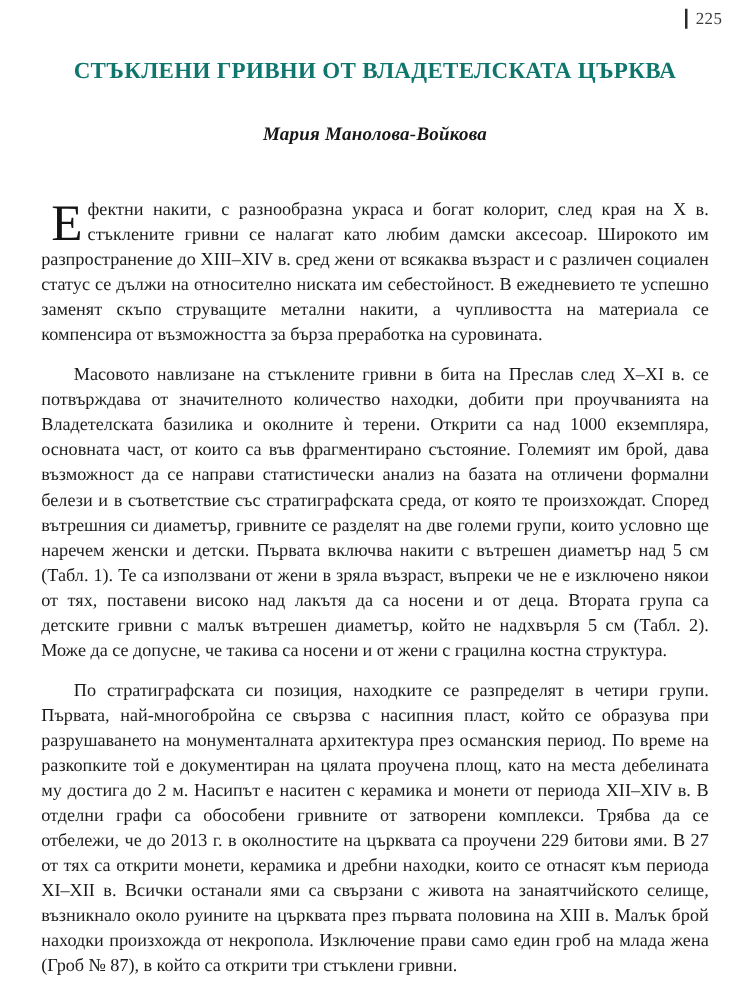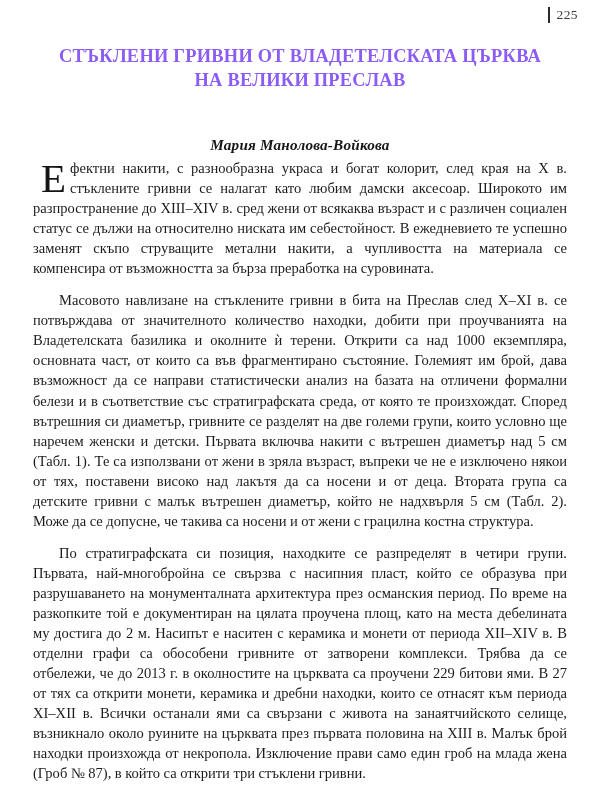--- a/index.html
+++ b/index.html
@@ -58,30 +58,30 @@
     width: 532px;
     text-align: center;
   }
   .article-title {
     margin: 0;
     font-family: "Liberation Serif", "DejaVu Serif", serif;
     font-size: 18.4px;
     font-weight: 700;
     letter-spacing: 0.25px;
     line-height: 1.32;
-    color: #8b5cf6;
+    color: #0f766e;
     text-transform: uppercase;
   }
   .article-title .title-line {
     display: block;
     white-space: nowrap;
   }
 
   .byline {
-    margin: 16px;
+    margin: 4px;
     padding-top: 27px;
     font-family: "Liberation Serif", "DejaVu Serif", serif;
     font-size: 15.2px;
     font-weight: 700;
     font-style: italic;
     letter-spacing: 0.2px;
     color: #171717;
     line-height: 1.2;
   }
 
@@ -128,21 +128,20 @@
 <div class="page">
 
   <div class="running-head">
     <span class="folio-rule"></span>
     <span class="folio-number">225</span>
   </div>
 
   <div class="title-block">
     <h1 class="article-title">
       <span class="title-line">СТЪКЛЕНИ ГРИВНИ ОТ ВЛАДЕТЕЛСКАТА ЦЪРКВА</span>
-      <span class="title-line">НА ВЕЛИКИ ПРЕСЛАВ</span>
     </h1>
     <p class="byline">Мария Манолова-Войкова</p>
   </div>
 
   <div class="body-text">
     <p class="para lead"><span class="dropcap">Е</span><span>фектни накити, с разнообразна украса и богат колорит, след края на X в. стъклените гривни се налагат като любим дамски аксесоар. Широкото им разпространение до XIII–XIV в. сред жени от всякаква възраст и с различен социален статус се дължи на относително ниската им себестойност. В ежедневието те успешно заменят скъпо струващите метални накити, а чупливостта на материала се компенсира от възможността за бърза преработка на суровината.</span></p>
     <p class="para">Масовото навлизане на стъклените гривни в бита на Преслав след X–XI в. се потвърждава от значителното количество находки, добити при проучванията на Владетелската базилика и околните ѝ терени. Открити са над 1000 екземпляра, основната част, от които са във фрагментирано състояние. Големият им брой, дава възможност да се направи статистически анализ на базата на отличени формални белези и в съответствие със стратиграфската среда, от която те произхождат. Според вътрешния си диаметър, гривните се разделят на две големи групи, които условно ще наречем женски и детски. Първата включва накити с вътрешен диаметър над 5 см (Табл. 1). Те са използвани от жени в зряла възраст, въпреки че не е изключено някои от тях, поставени високо над лакътя да са носени и от деца. Втората група са детските гривни с малък вътрешен диаметър, който не надхвърля 5 см (Табл. 2). Може да се допусне, че такива са носени и от жени с грацилна костна структура.</p>
     <p class="para">По стратиграфската си позиция, находките се разпределят в четири групи. Първата, най-многобройна се свързва с насипния пласт, който се образува при разрушаването на монументалната архитектура през османския период. По време на разкопките той е документиран на цялата проучена площ, като на места дебелината му достига до 2 м. Насипът е наситен с керамика и монети от периода XII–XIV в. В отделни графи са обособени гривните от затворени комплекси. Трябва да се отбележи, че до 2013 г. в околностите на църквата са проучени 229 битови ями. В 27 от тях са открити монети, керамика и дребни находки, които се отнасят към периода XI–XII в. Всички останали ями са свързани с живота на занаятчийското селище, възникнало около руините на църквата през първата половина на XIII в. Малък брой находки произхожда от некропола. Изключение прави само един гроб на млада жена (Гроб № 87), в който са открити три стъклени гривни.</p>
   </div>
 

